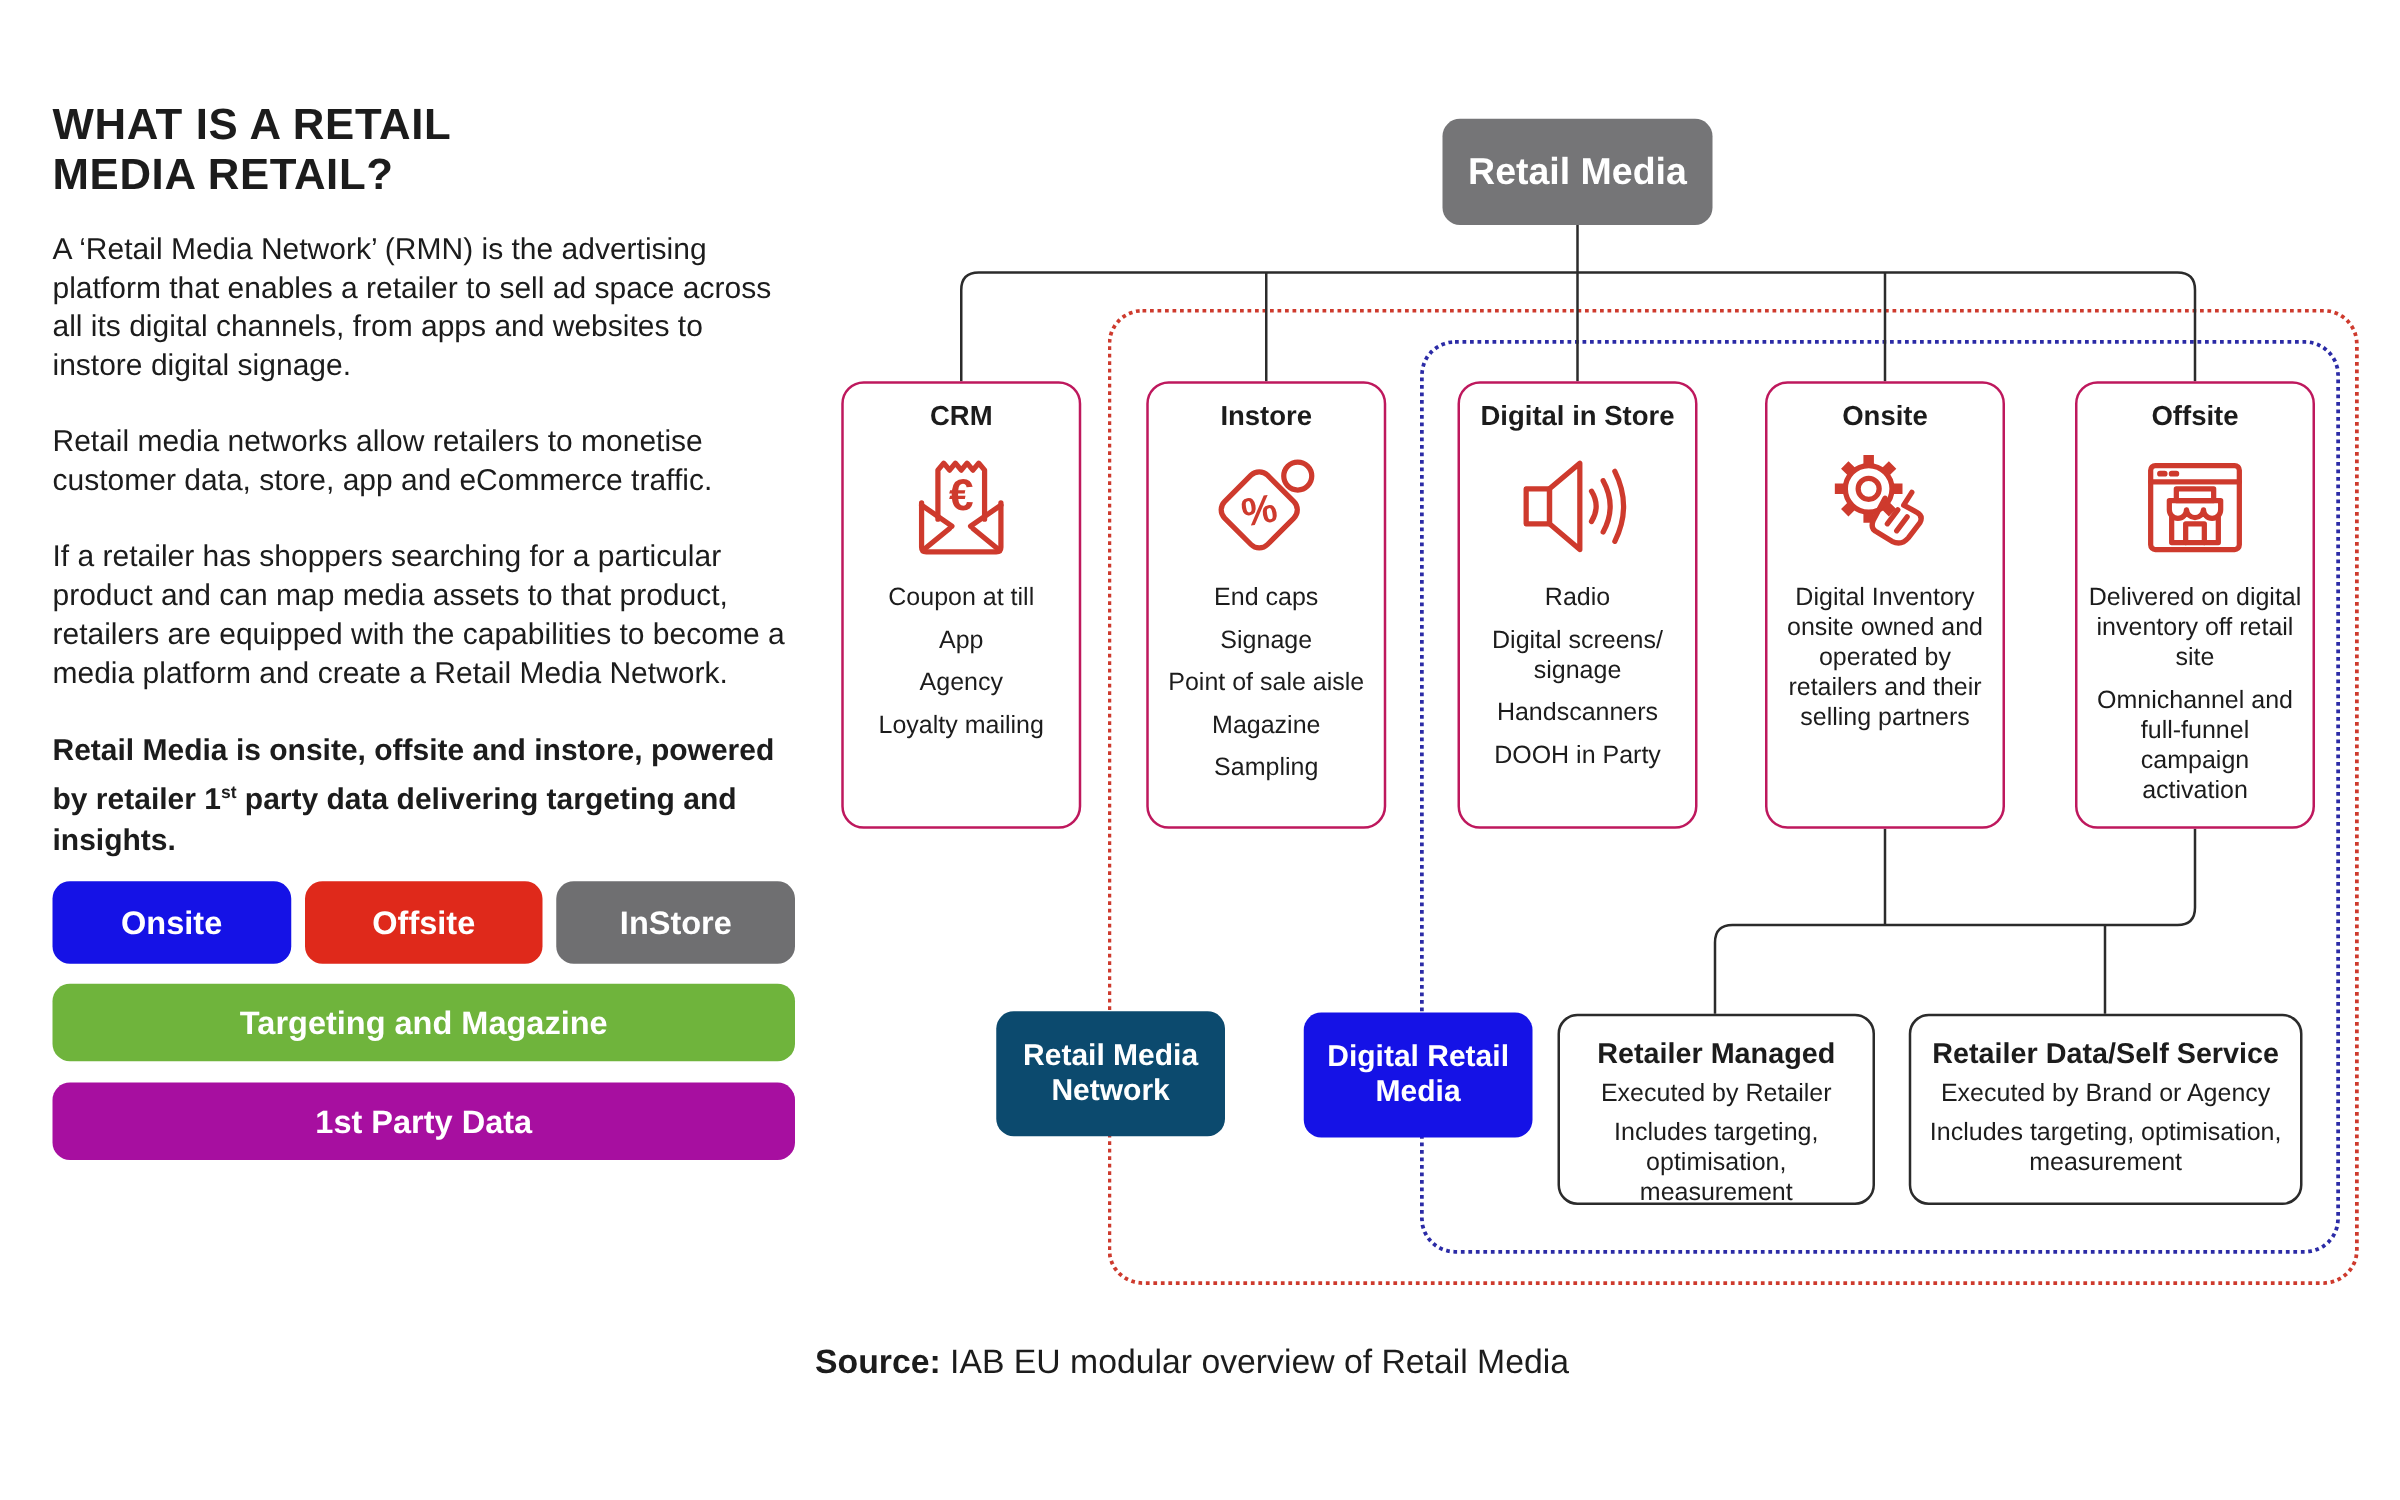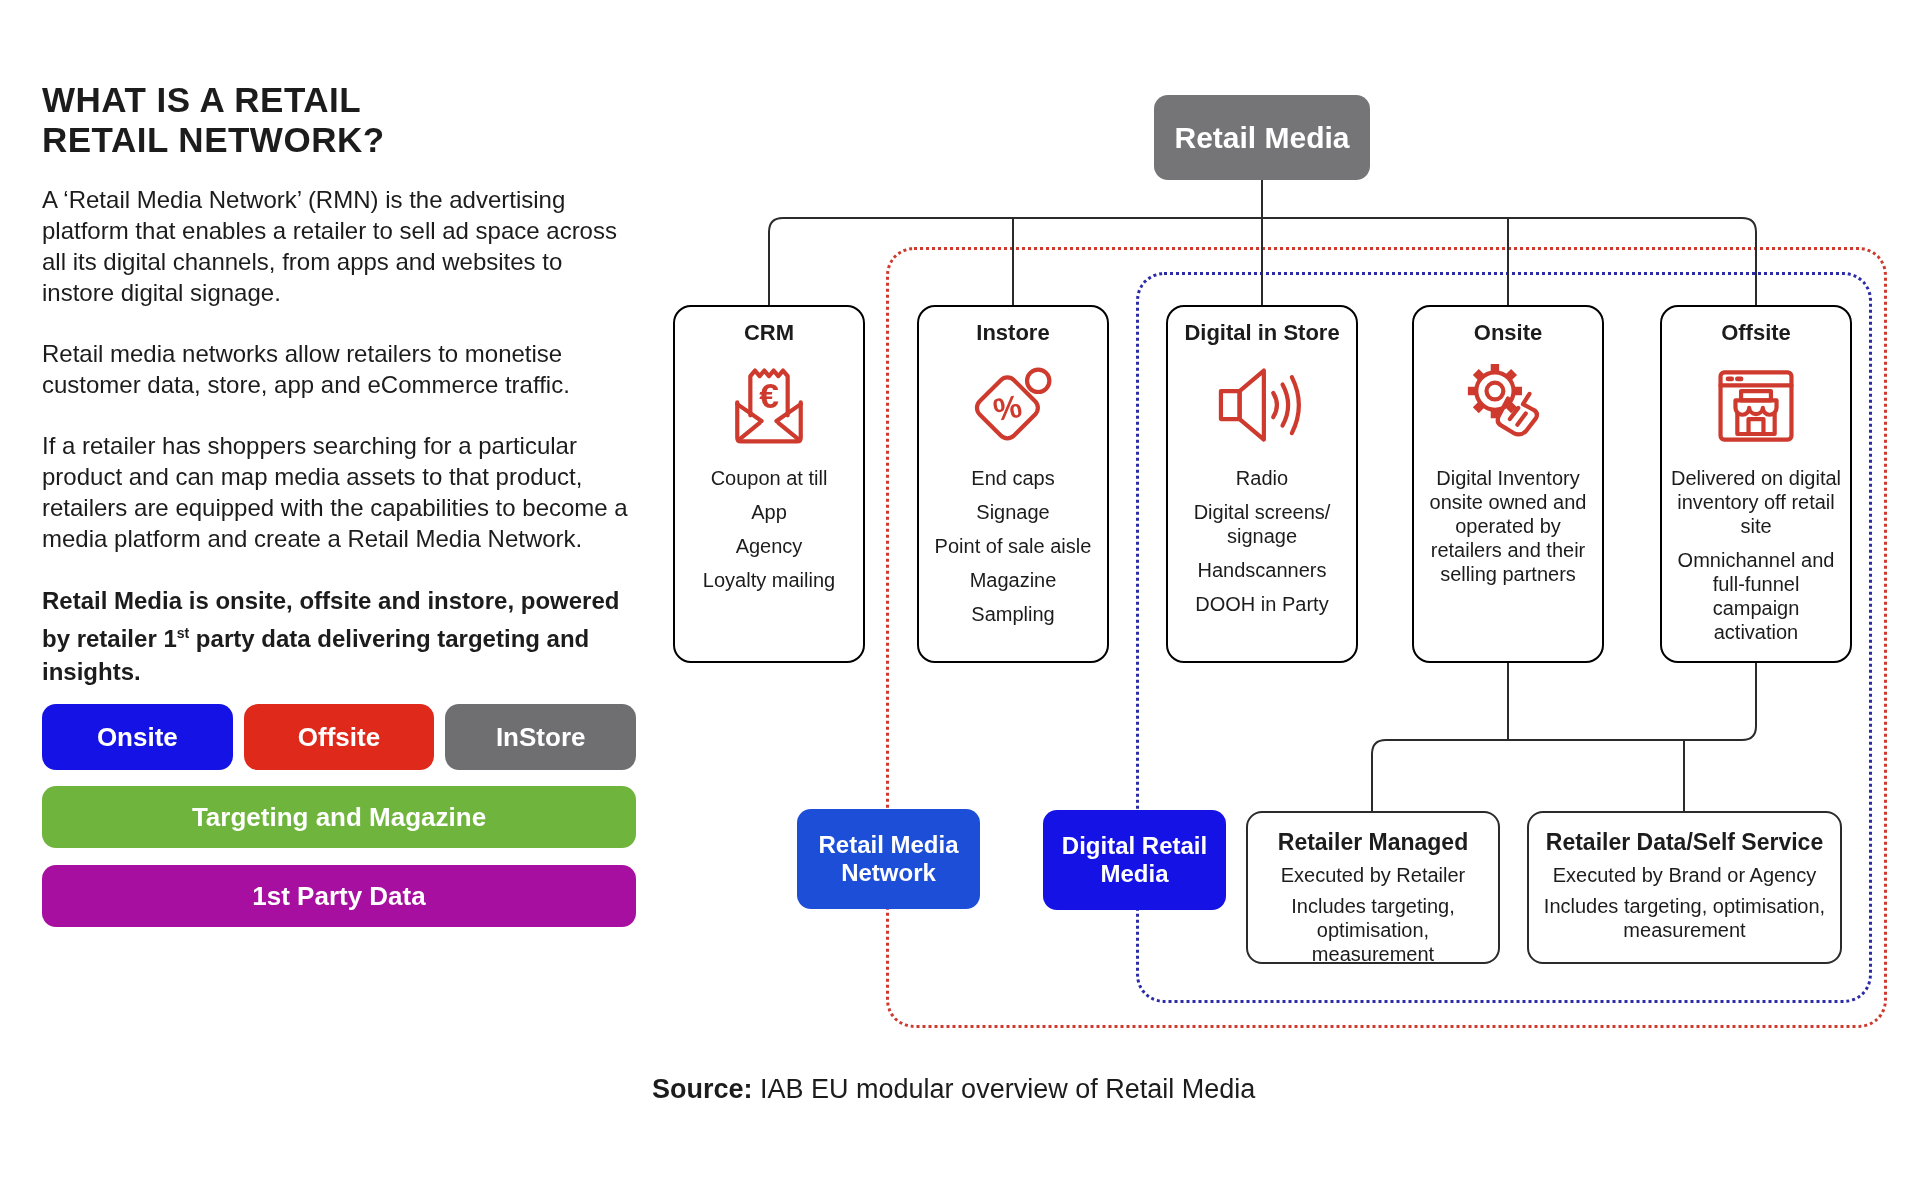--- a/index.html
+++ b/index.html
@@ -17,21 +17,21 @@
         color:#fff;font-weight:700;font-size:26px;}
   .bar{height:62px;border-radius:14px;display:flex;align-items:center;justify-content:center;
        color:#fff;font-weight:700;font-size:26px;margin-bottom:17px;}
 
   
   .dotted-rect{position:absolute;border-style:dotted;border-width:3px;border-radius:28px;}
   #connectors{position:absolute;left:0;top:0;}
 
   .root-box{position:absolute;left:1154px;top:95px;width:216px;height:85px;border-radius:14px;
             display:flex;align-items:center;justify-content:center;color:#ffffff;font-size:30px;font-weight:700;}
-  .node{position:absolute;top:305px;width:192px;height:358px;background:#fff;border:2px solid #000000;
+  .node{position:absolute;top:305px;width:192px;height:358px;background:#fff;border:2px solid #be185d;
         border-radius:18px;box-sizing:border-box;padding-top:13px;text-align:center;}
   .node-title{font-size:22px;font-weight:700;margin-bottom:4px;}
   .node-icon{display:block;margin:0 auto;}
   .node-items{padding:4px 7px 0 7px;}
   .node-item{font-size:20px;line-height:24px;margin-bottom:10px;}
 
   .group-label{position:absolute;width:183px;height:100px;border-radius:14px;display:flex;align-items:center;
                justify-content:center;text-align:center;color:#fff;font-size:24px;font-weight:700;line-height:28px;
                padding:0 10px;box-sizing:border-box;}
   .leaf{position:absolute;top:811px;height:153px;background:#fff;border:2px solid #2b2b2b;border-radius:16px;
@@ -42,21 +42,21 @@
   .source-line{position:absolute;left:652px;top:1074px;font-size:27px;}
   .source-line b{font-weight:700;}
 </style>
 </head>
 <body>
 
 <div id="canvas">
 
   <div class="left-col">
     <h1 class="main-title"><span>WHAT IS A RETAIL</span><br>
-      <span>RETAIL NETWORK?</span></h1>
+      <span>MEDIA RETAIL?</span></h1>
 
     <p class="para">A ‘Retail Media Network’ (RMN) is the advertising platform that enables a retailer to sell ad space across all its digital channels, from apps and websites to instore digital signage.</p>
     <p class="para">Retail media networks allow retailers to monetise customer data, store, app and eCommerce traffic.</p>
     <p class="para">If a retailer has shoppers searching for a particular product and can map media assets to that product, retailers are equipped with the capabilities to become a media platform and create a Retail Media Network.</p>
 
     <p class="para-bold"><span>Retail Media is onsite, offsite and instore, powered by retailer 1</span><sup>st</sup><span> party data delivering targeting and insights.</span></p>
 
     <div class="btn-row">
       <div class="pill" style="background-color: rgb(21, 18, 230);">Onsite</div>
       <div class="pill" style="background-color: rgb(223, 41, 27);">Offsite</div>
@@ -166,21 +166,21 @@
         <path d="M40 68 V90 H80 V68"></path>
         <path d="M52 90 V74 H68 V90"></path>
       </svg>
     </span>
     <div class="node-items">
       <div class="node-item">Delivered on digital inventory off retail site</div>
       <div class="node-item">Omnichannel and full-funnel campaign activation</div>
     </div>
   </div>
 
-  <div class="group-label" style="left: 797px; top: 809px; background-color: #1d4ed8;">Retail Media Network</div>
+  <div class="group-label" style="left: 797px; top: 809px; background-color: #0c4a6e;">Retail Media Network</div>
   <div class="group-label" style="left: 1043px; top: 810px; background-color: rgb(21, 18, 230);">Digital Retail Media</div>
 
   <div class="leaf" style="left:1246px;width:254px;">
     <div class="leaf-title">Retailer Managed</div>
     <div class="leaf-line">Executed by Retailer</div>
     <div class="leaf-line">Includes targeting, optimisation, measurement</div>
   </div>
   <div class="leaf" style="left:1527px;width:315px;">
     <div class="leaf-title">Retailer Data/Self Service</div>
     <div class="leaf-line">Executed by Brand or Agency</div>

